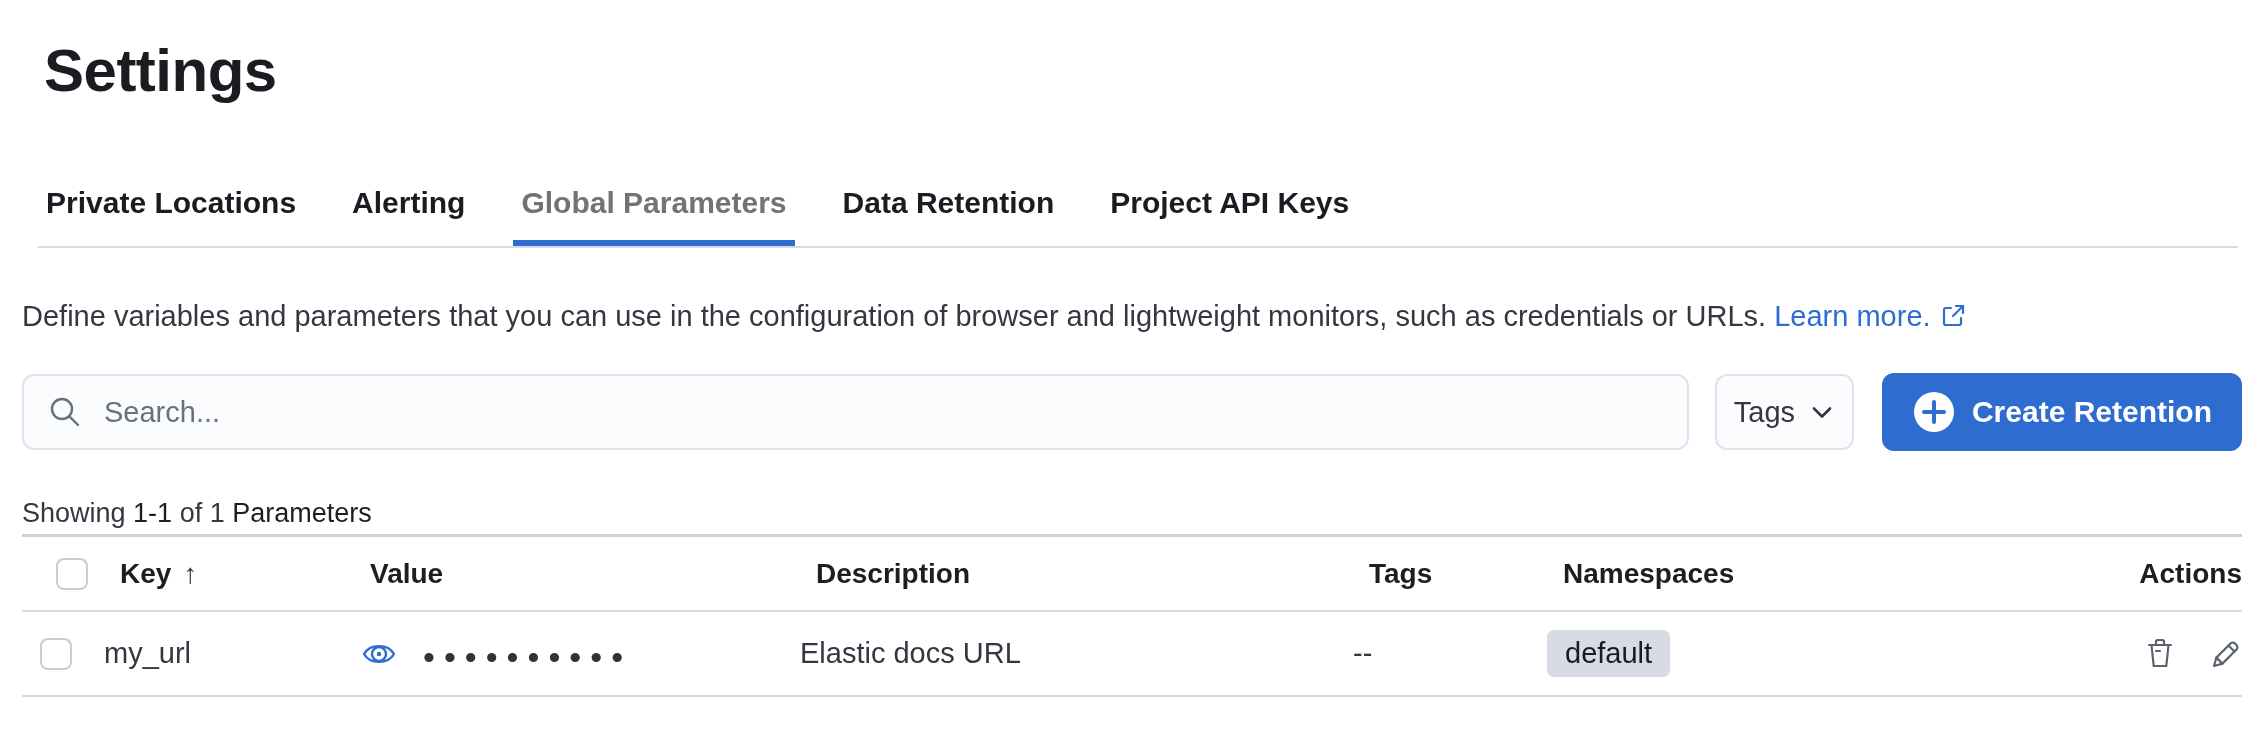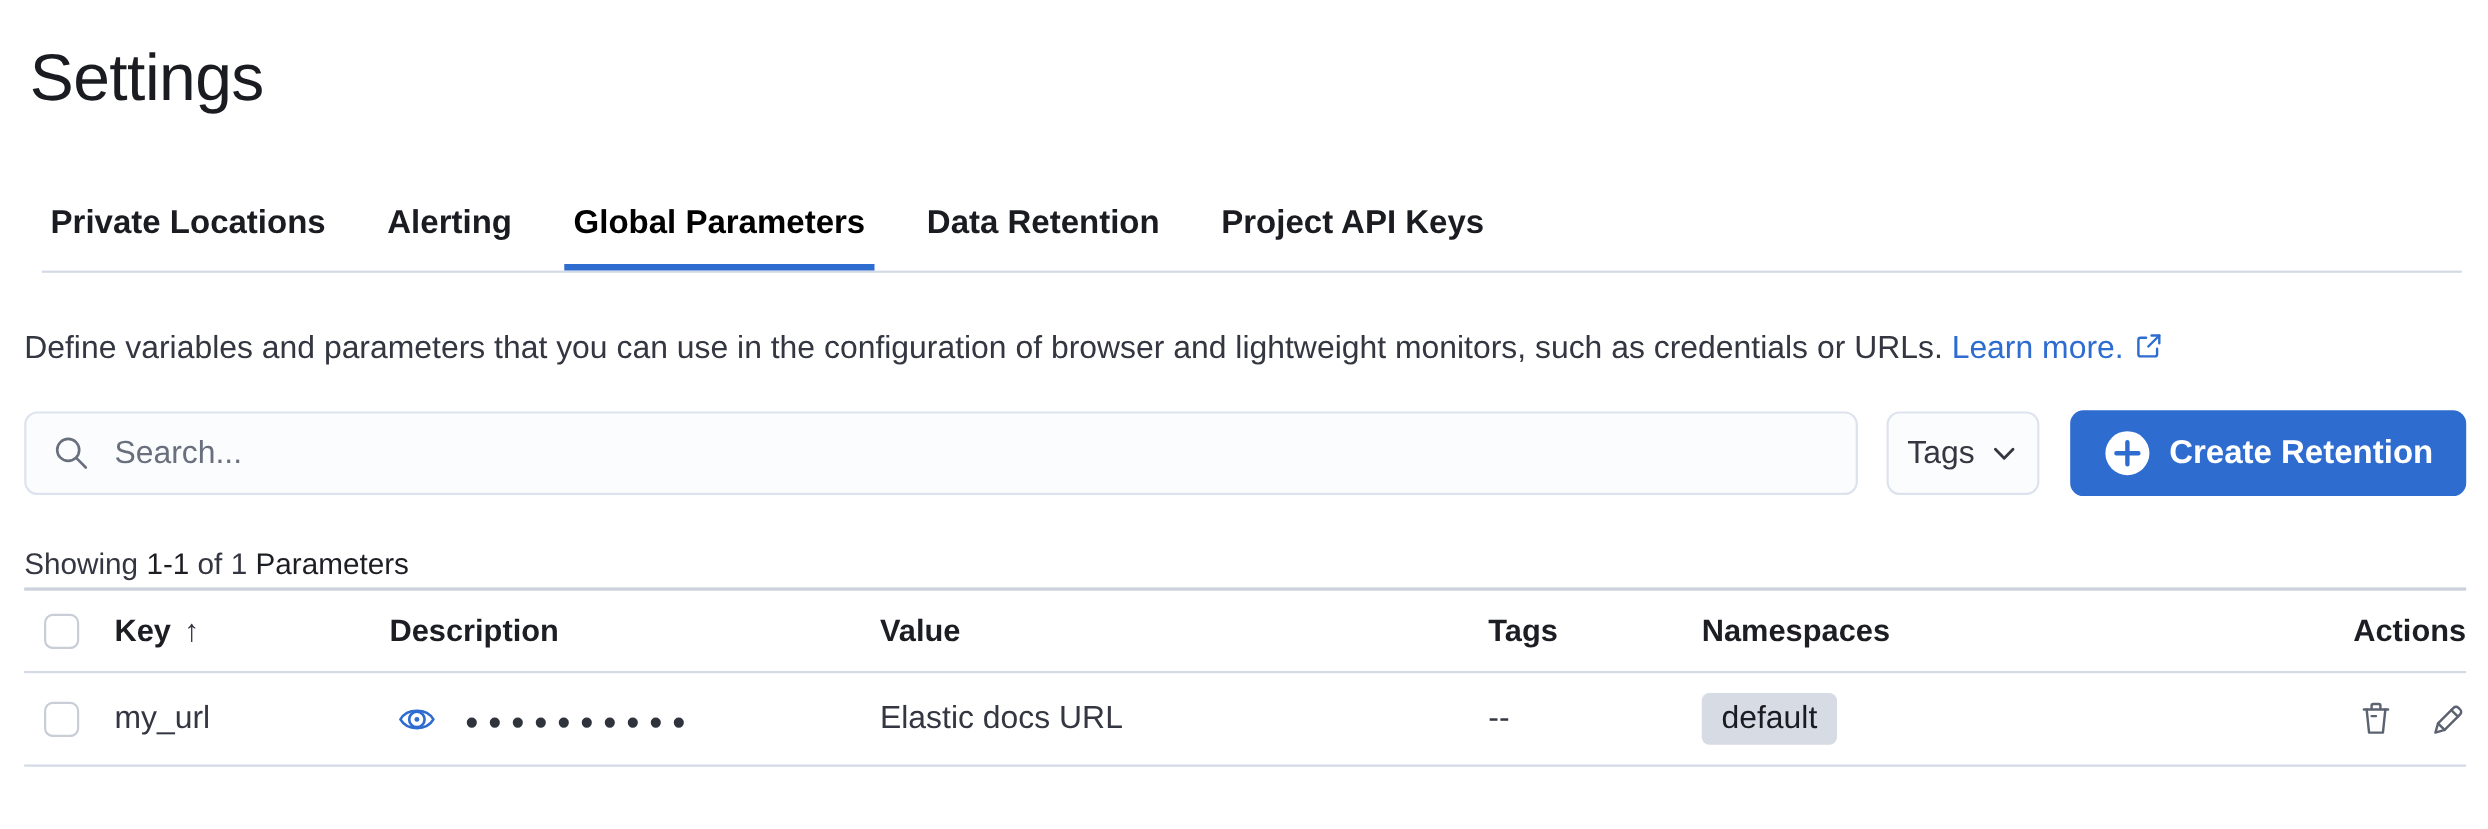--- a/index.html
+++ b/index.html
@@ -7,24 +7,24 @@
   body {
     background: #ffffff;
     font-family: "Liberation Sans", sans-serif;
     color: #343741;
     overflow: hidden;
   }
   .page { padding: 0 20px 0 22px; width: 2262px; }
 
   
   .page-title {
-    margin: 38px 0 0 5px;
+    margin: 38px 0 0 22px;
     font-size: 60px;
     line-height: 66px;
-    font-weight: 400;
+    font-weight: 700;
     color: #1a1c21;
     letter-spacing: -0.5px;
   }
 
   
   .tabs {
     display: flex;
     column-gap: 40px;
     margin: 82px 0 0 16px;
     border-bottom: 2px solid #d3dae6;
@@ -33,21 +33,21 @@
   .tab {
     font-size: 30px;
     line-height: 34px;
     font-weight: 700;
     color: #1a1c21;
     padding: 0 8px 26px 8px;
     cursor: pointer;
     white-space: nowrap;
   }
   .tab.active {
-    color: #000000;
+    color: #737373;
     box-shadow: inset 0 -6px 0 0 #2e6cd0;
   }
 
   
   .description {
     margin-top: 44px;
     font-size: 29px;
     line-height: 48px;
     color: #343741;
     max-width: 2195px;
@@ -125,21 +125,21 @@
   .table { margin-top: 6px; border-top: 3px solid #cbd2dc; width: 2220px; }
   .t-row {
     display: grid;
     grid-template-columns: 82px 250px 446px 553px 194px 1fr 120px;
     align-items: center;
   }
   .t-head { height: 75px; border-bottom: 2px solid #d3dae6; }
   .t-body { height: 85px; border-bottom: 2px solid #d3dae6; }
   .th {
     font-size: 28px; font-weight: 700; color: #1d1e24;
-    display: flex; align-items: center;
+    display: flex; align-items: center; margin-left: 16px;
   }
   .th.right, .td.right { justify-content: flex-end; text-align: right; }
   .td { font-size: 29px; color: #343741; display: flex; align-items: center; }
   .sort-arrow { font-weight: 400; font-size: 28px; margin-left: 12px; color: #343741; }
   .checkbox {
     width: 32px; height: 32px;
     margin-left: 18px;
     border: 2px solid #c9cdd6;
     border-radius: 8px;
     background: #ffffff;
@@ -221,22 +221,22 @@
   <div class="table">
 
     <div class="t-row t-head">
       <div class="th">
         <div class="checkbox"></div>
       </div>
       <div class="th">
         <span>Key</span>
         <span class="sort-arrow">↑</span>
       </div>
+      <div class="th">Value</div>
       <div class="th">Description</div>
-      <div class="th">Value</div>
       <div class="th">Tags</div>
       <div class="th">Namespaces</div>
       <div class="th right">Actions</div>
     </div>
 
     <div class="t-row t-body">
       <div class="td">
         <div class="checkbox"></div>
       </div>
       <div class="td">my_url</div>

